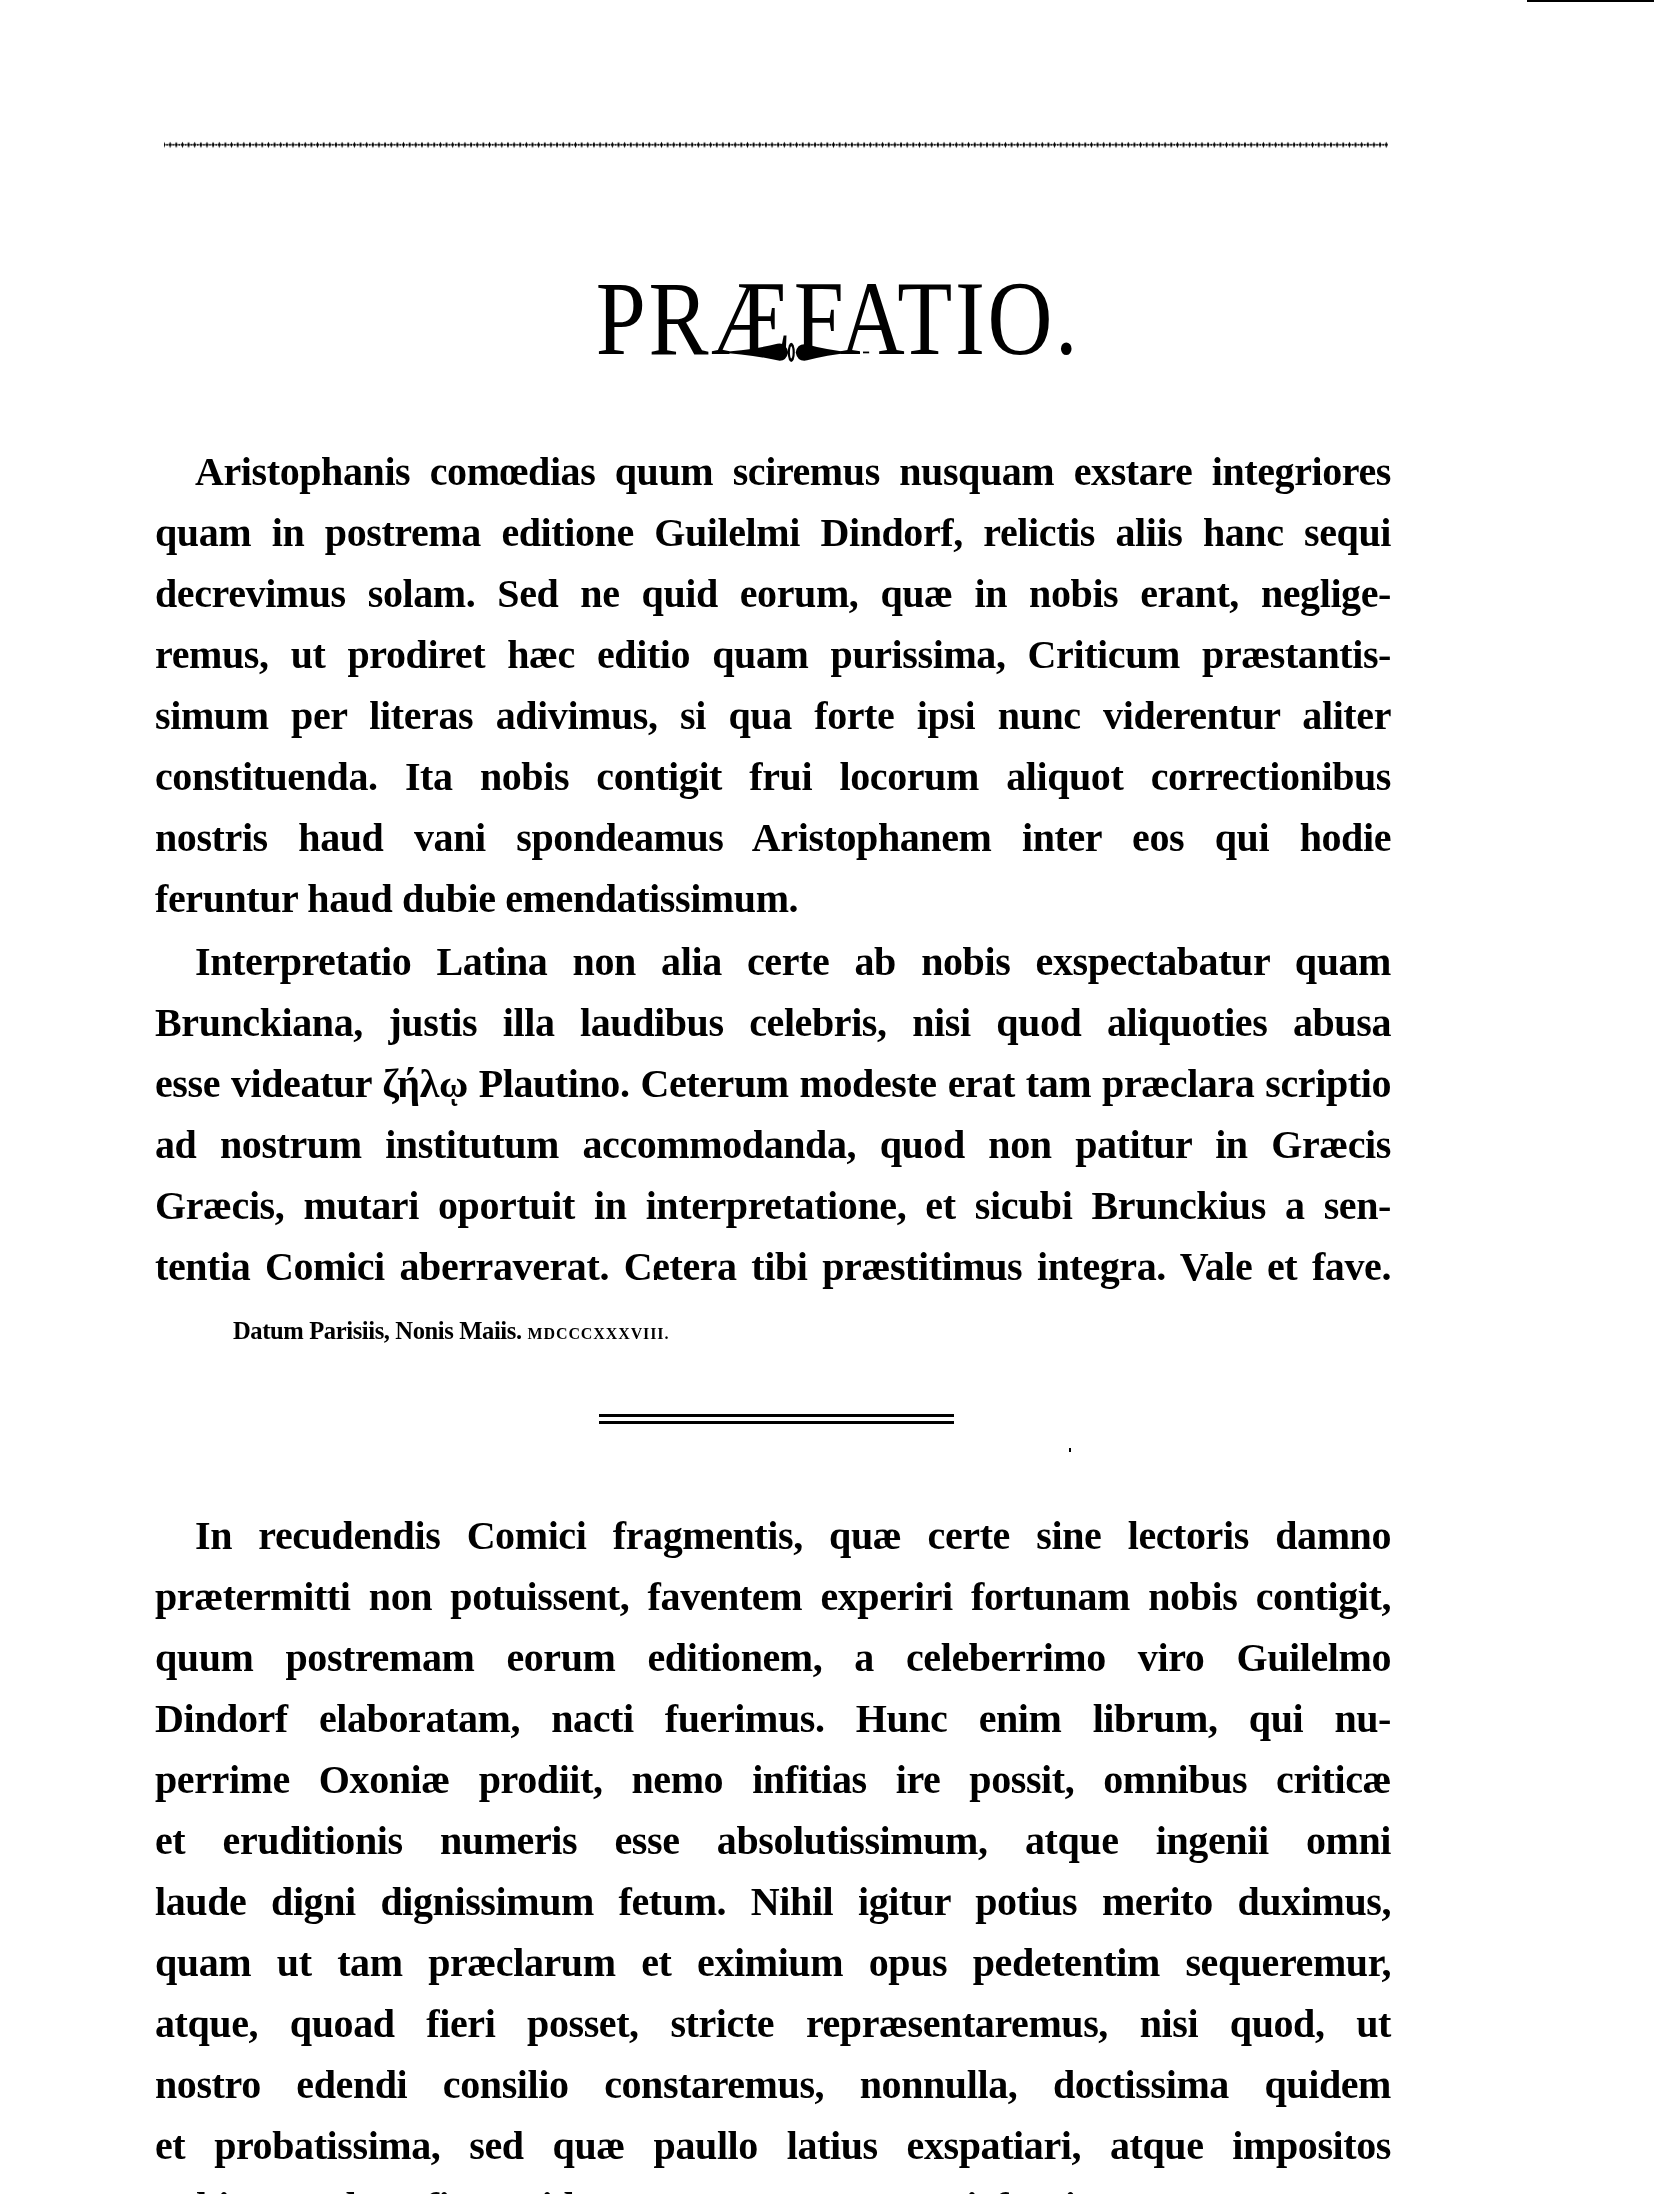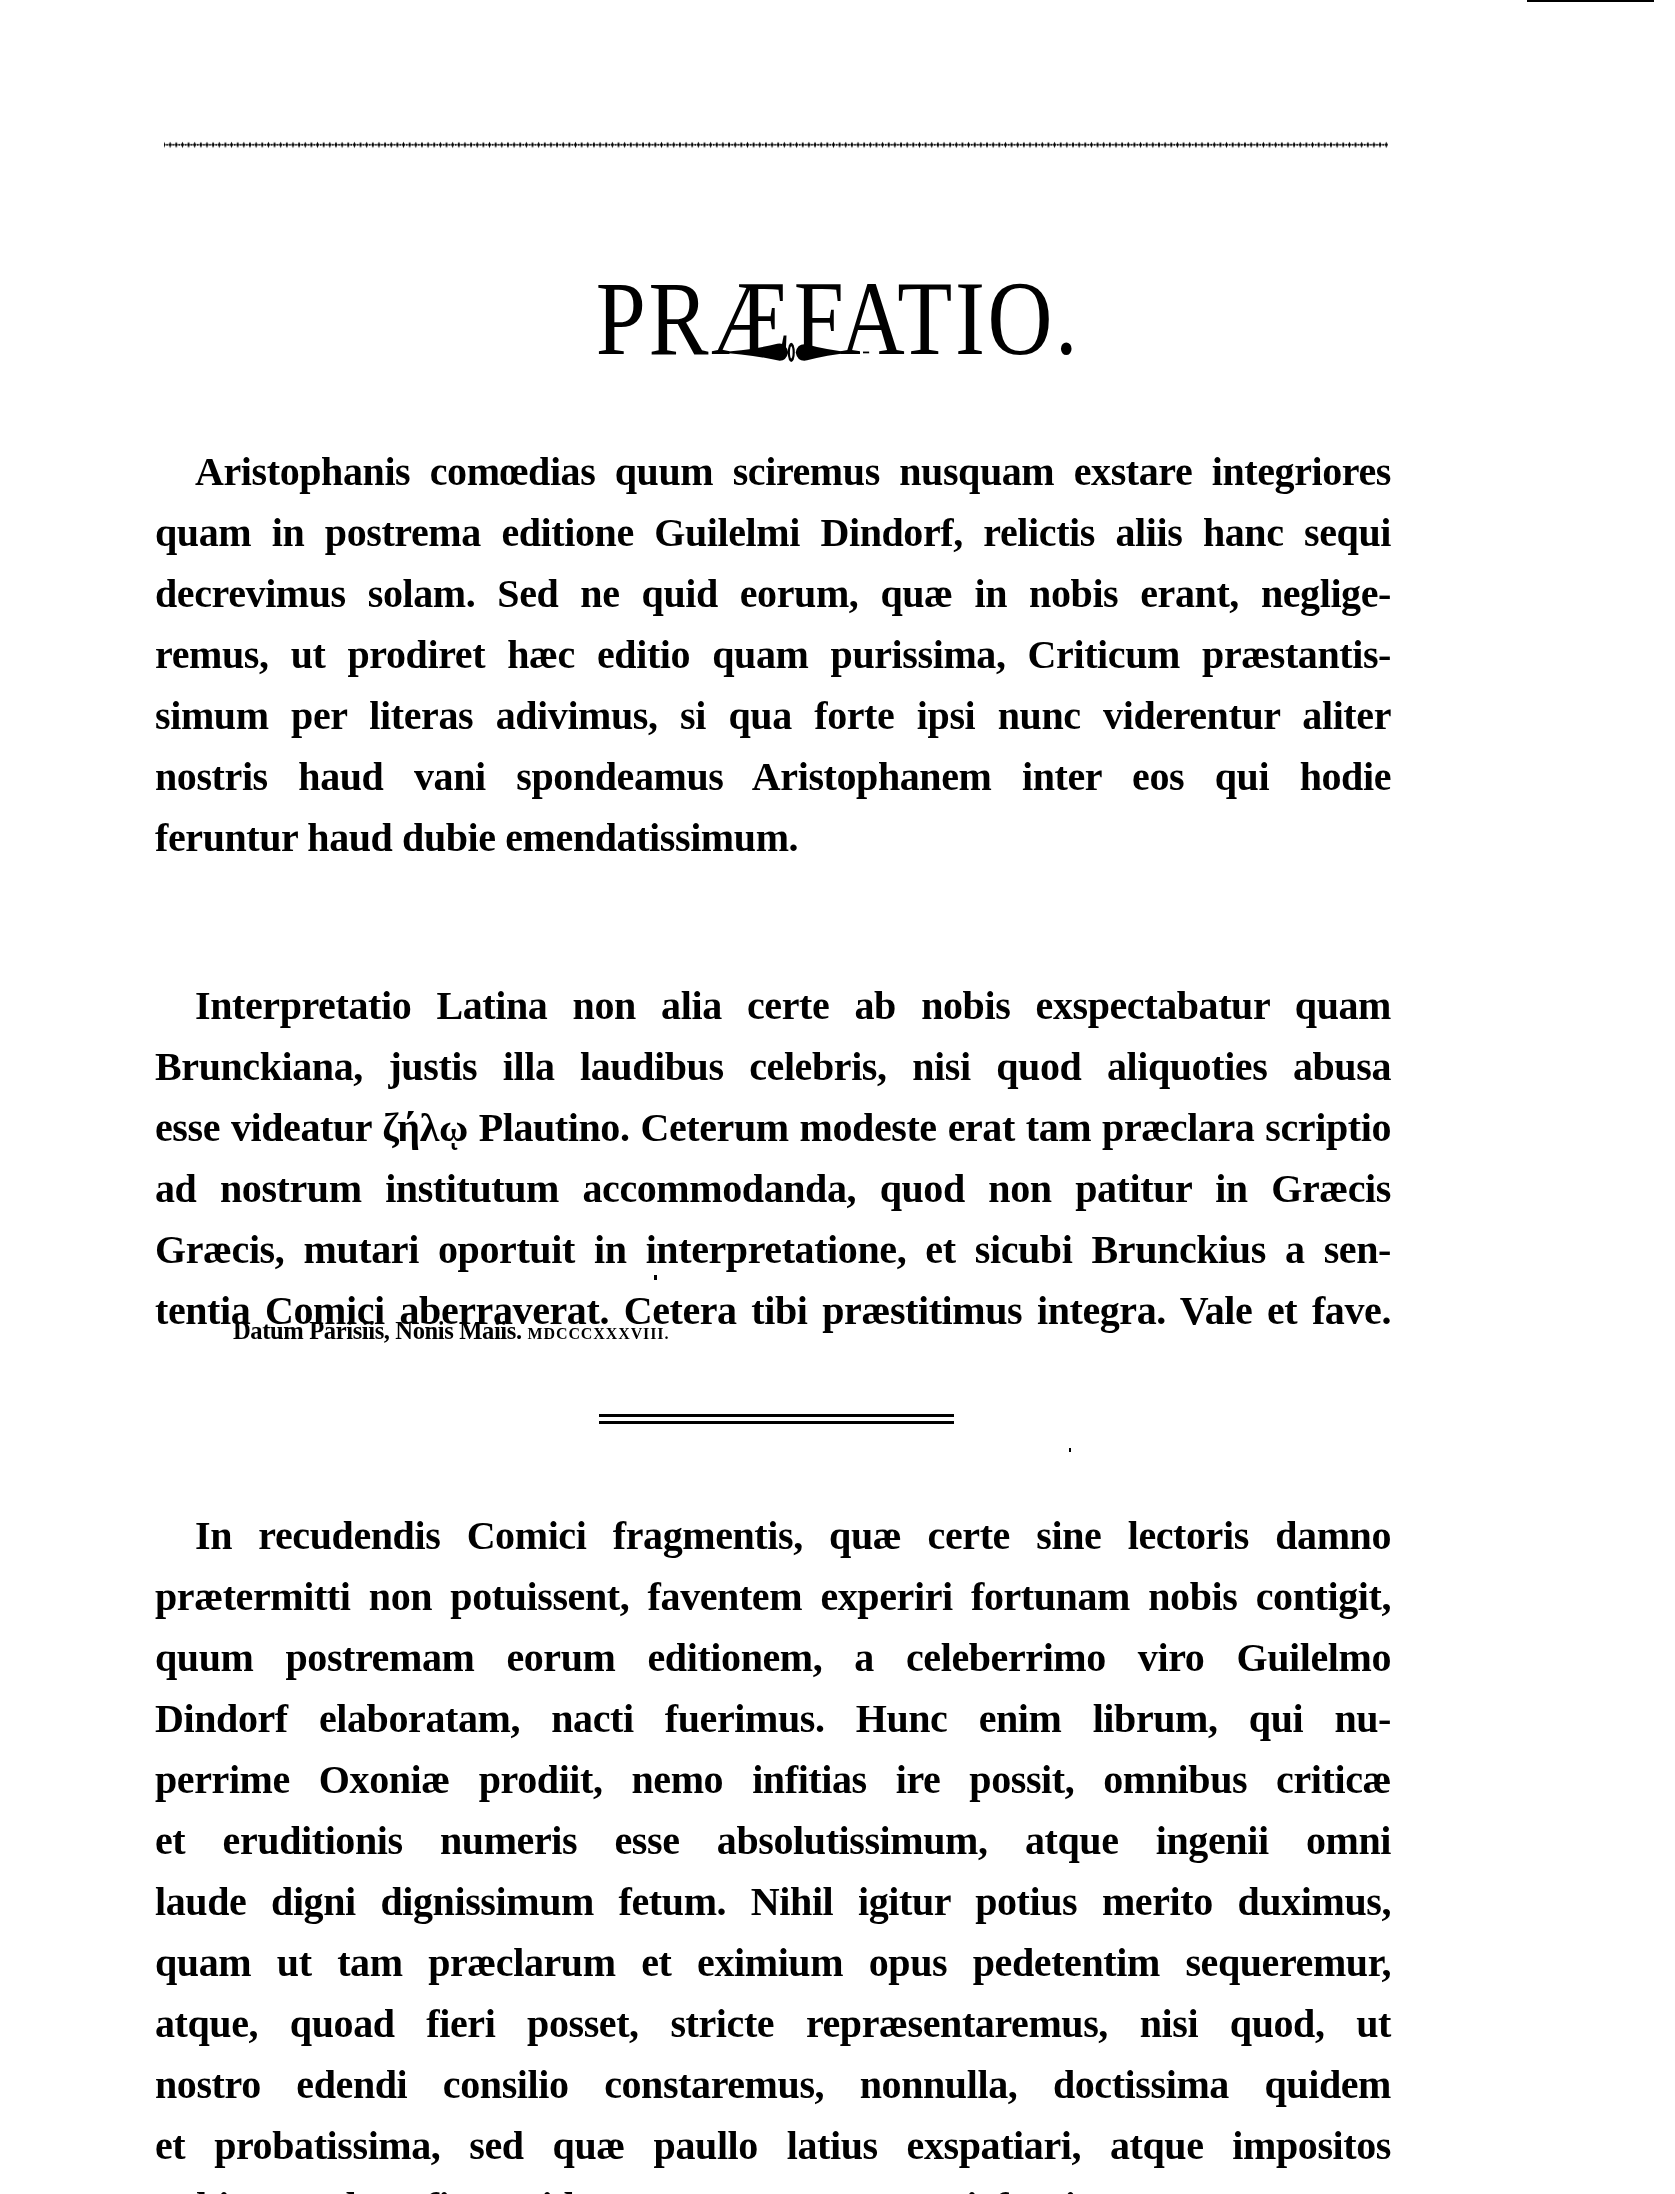--- a/index.html
+++ b/index.html
@@ -50,25 +50,26 @@
   <path d="M222 26 Q226 4 248 8 Q290 20 350 26 Q290 32 248 44 Q226 48 222 26 Z" fill="#000"></path>
   <rect x="375" y="24" width="14" height="4" fill="#000"></rect>
 </svg>
 
 <div class="block" style="top:441px;">
   <span class="line indent">Aristophanis comœdias quum sciremus nusquam exstare integriores</span>
   <span class="line">quam in postrema editione Guilelmi Dindorf, relictis aliis hanc sequi</span>
   <span class="line">decrevimus solam. Sed ne quid eorum, quæ in nobis erant, neglige-</span>
   <span class="line">remus, ut prodiret hæc editio quam purissima, Criticum præstantis-</span>
   <span class="line">simum per literas adivimus, si qua forte ipsi nunc viderentur aliter</span>
+  <span class="line">constituenda. Ita nobis contigit frui locorum aliquot correctionibus</span>
   <span class="line">nostris haud vani spondeamus Aristophanem inter eos qui hodie</span>
   <span class="line last">feruntur haud dubie emendatissimum.</span>
 </div>
 
-<div class="block" style="top:931px;margin-top:44px;">
+<div class="block" style="top:931px;">
   <span class="line indent">Interpretatio Latina non alia certe ab nobis exspectabatur quam</span>
   <span class="line">Brunckiana, justis illa laudibus celebris, nisi quod aliquoties abusa</span>
   <span class="line">esse videatur ζήλῳ Plautino. Ceterum modeste erat tam præclara scriptio</span>
   <span class="line">ad nostrum institutum accommodanda, quod non patitur in Græcis</span>
   <span class="line">Græcis, mutari oportuit in interpretatione, et sicubi Brunckius a sen-</span>
   <span class="line">tentia Comici aberraverat. Cetera tibi præstitimus integra. Vale et fave.</span>
 </div>
 
 <div class="speck" style="left:654px; top:1275px;"></div>
 

